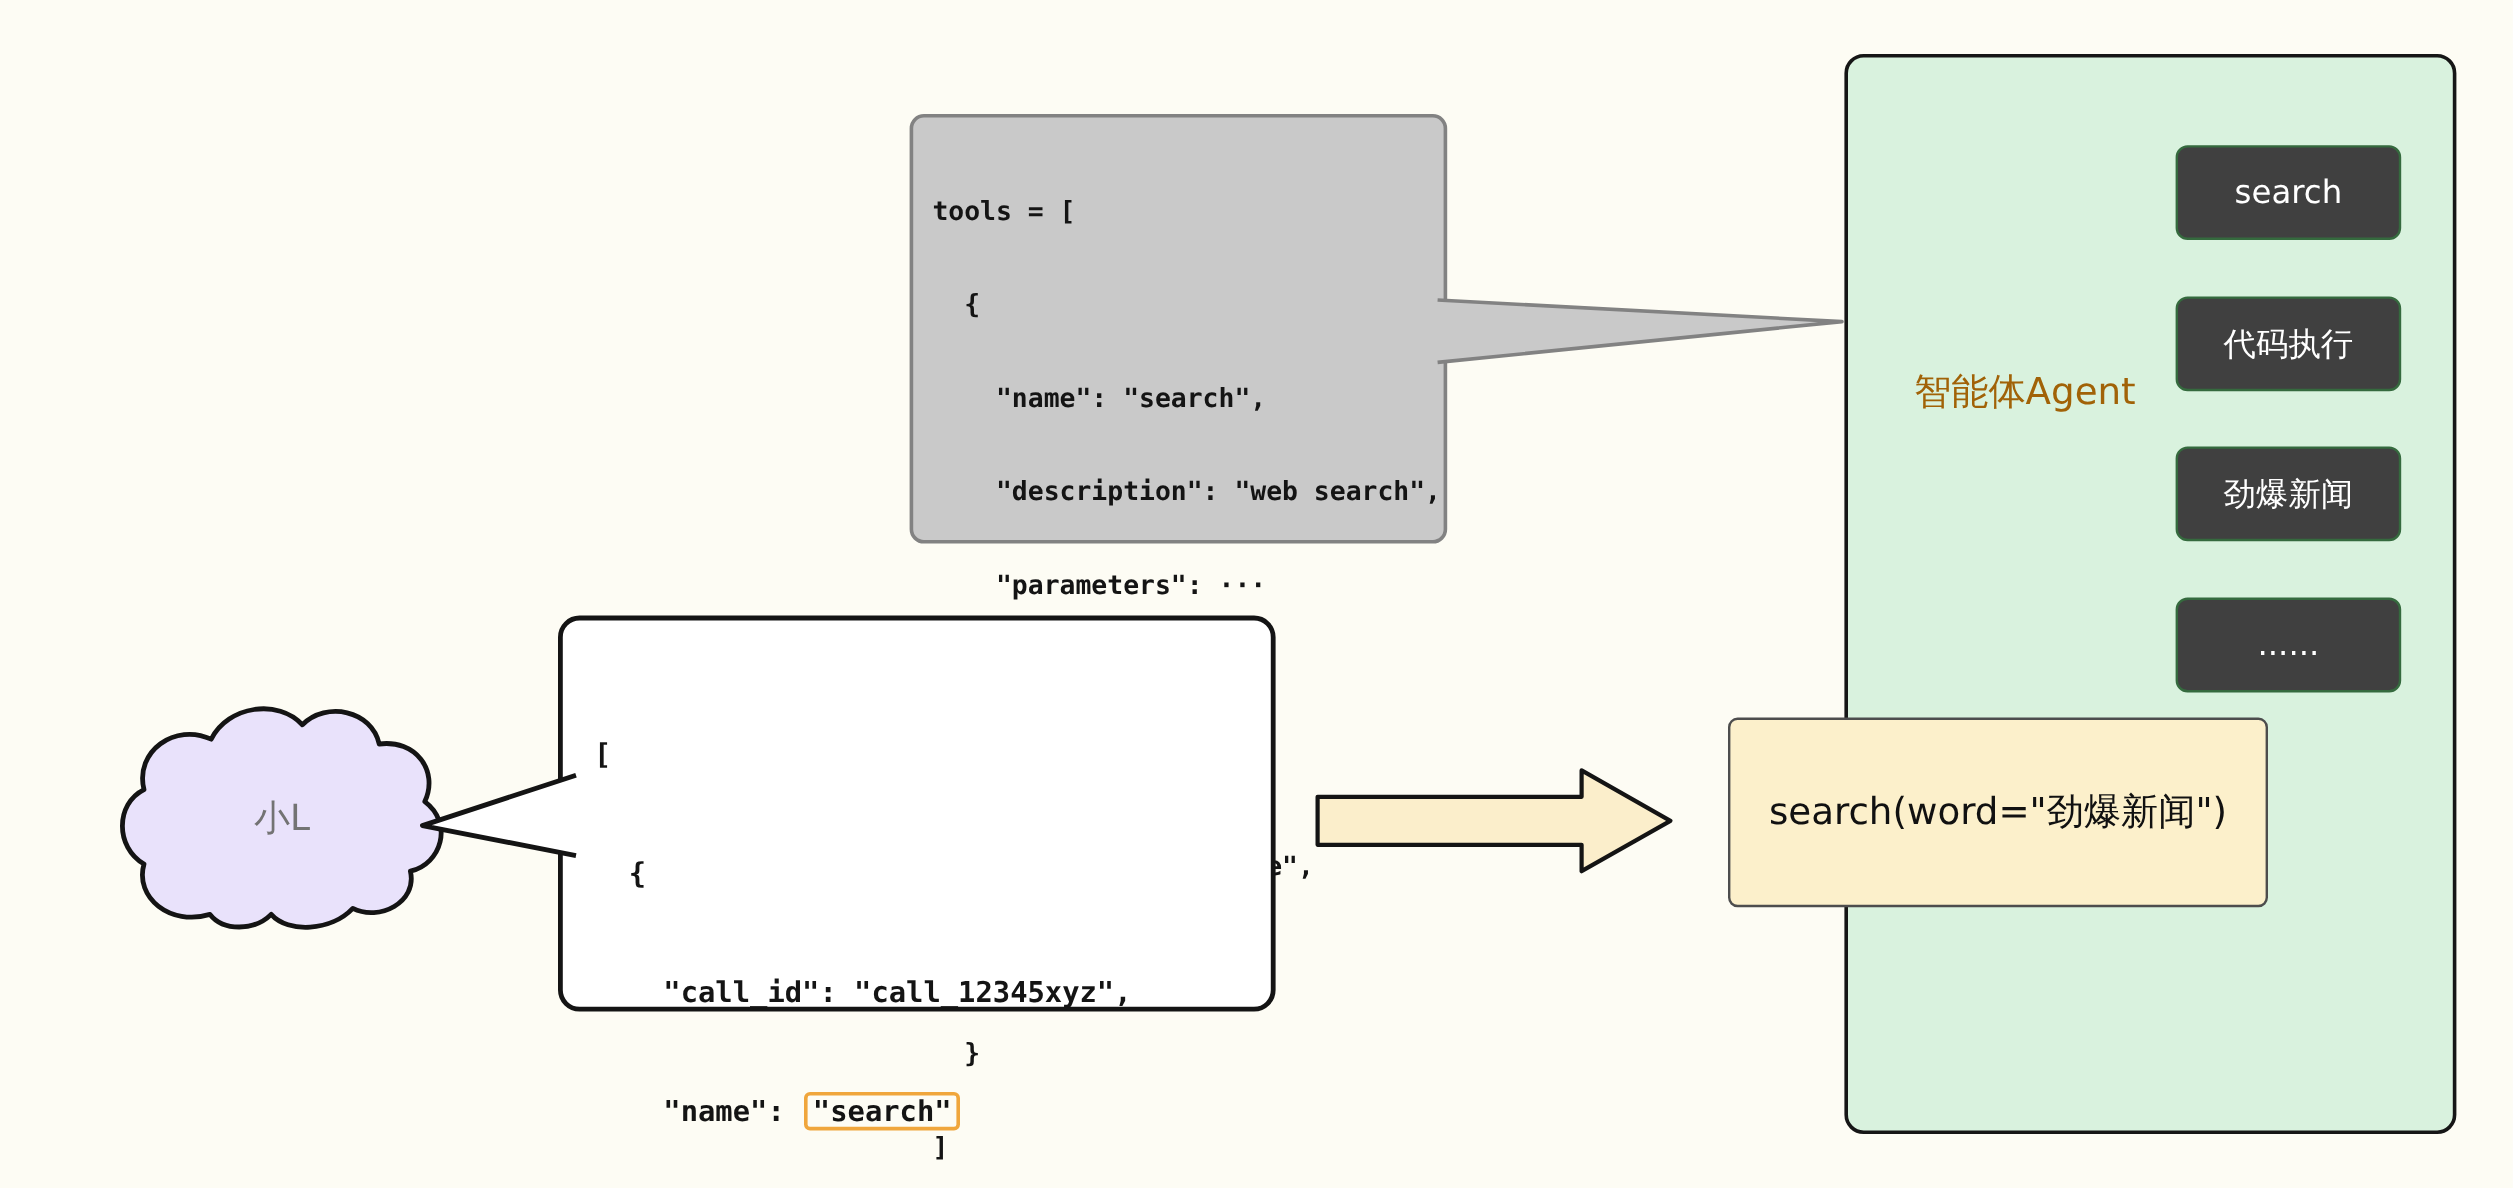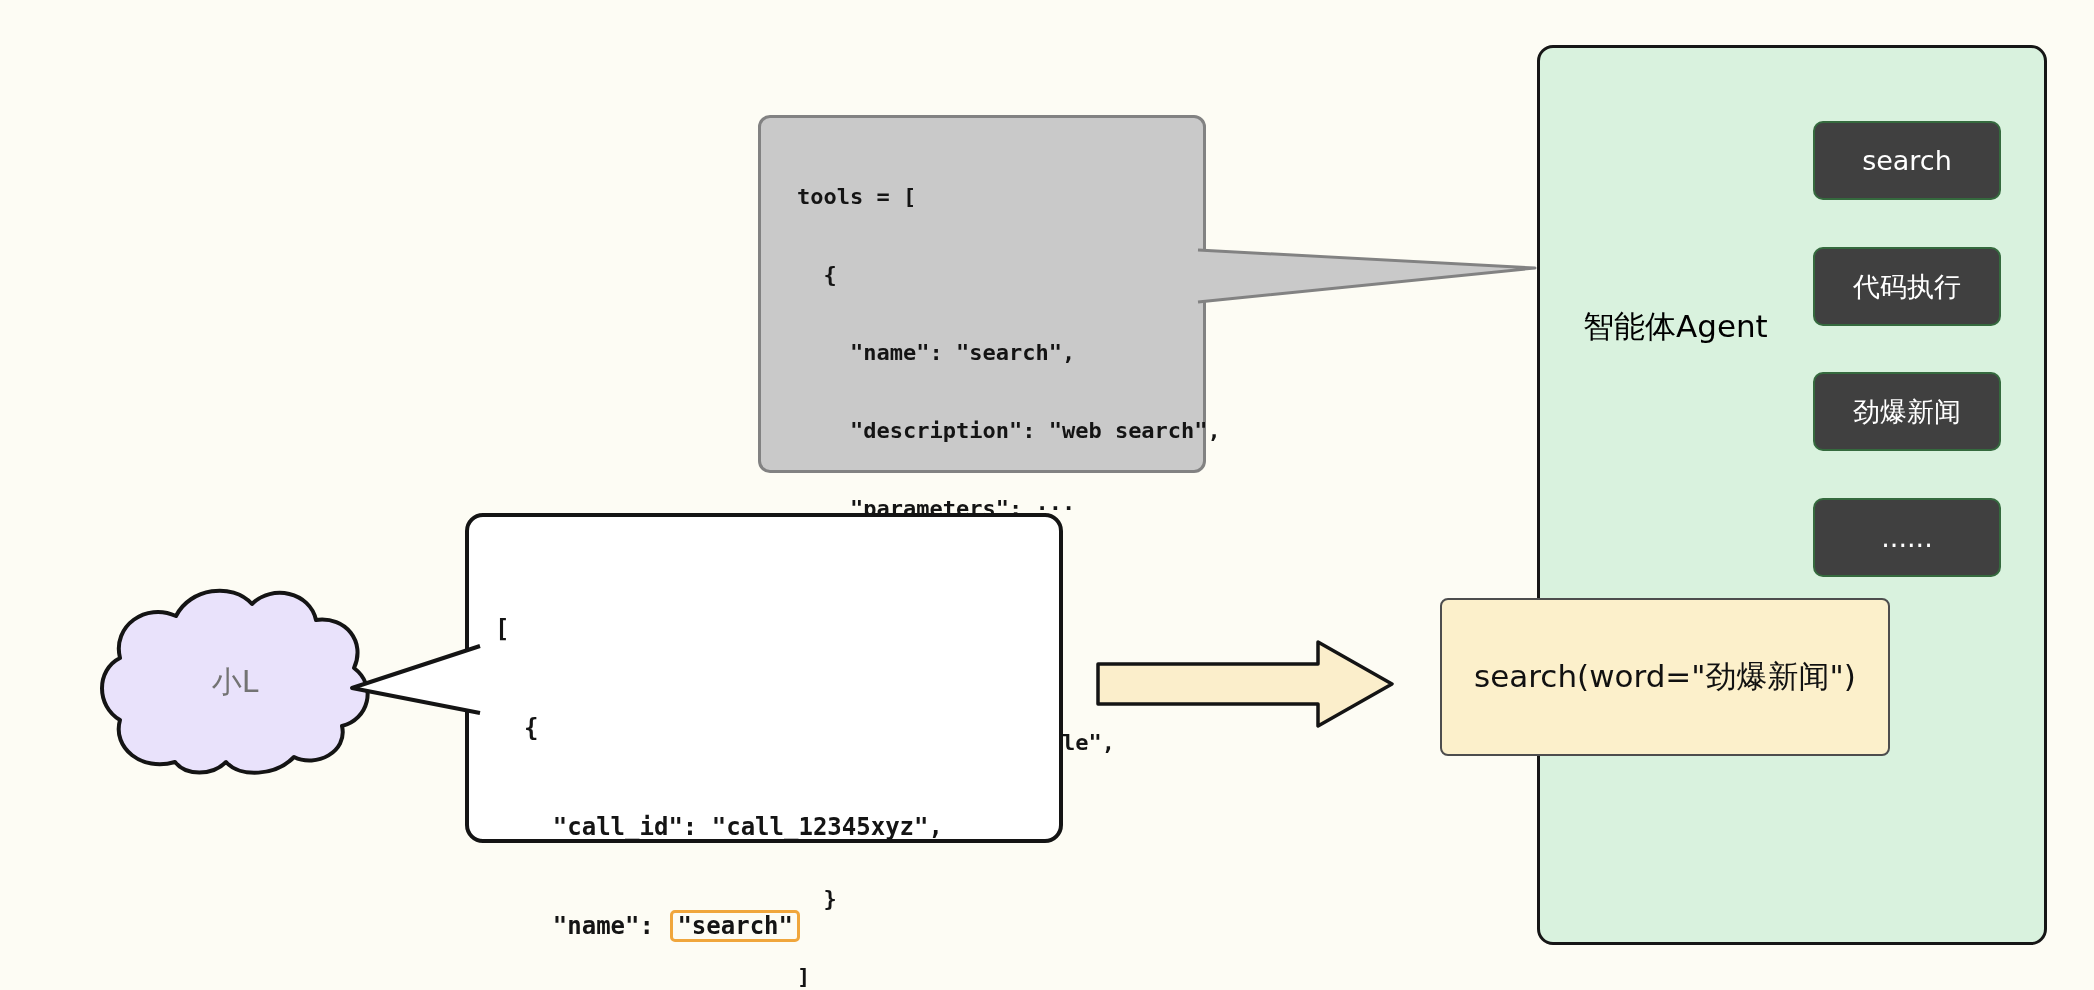--- a/index.html
+++ b/index.html
@@ -14,30 +14,30 @@
   }
   .mono {
     font-family:"DejaVu Sans Mono","Liberation Mono",monospace;
     font-weight:bold; color:#141414; white-space:pre;
   }
   
   .gray-bubble {
     position:absolute; left:758px; top:95px; width:448px; height:358px;
     box-sizing:border-box; background:#c9c9c9;
     border:3px solid #828282; border-radius:12px;
-    padding:14px 36px; z-index:1;margin-top:20px;
+    padding:14px 16px; z-index:1;
   }
   .gray-bubble .code { font-size:22px; line-height:26px; }
   
   .agent-panel {
     position:absolute; left:1537px; top:45px; width:510px; height:900px;
     box-sizing:border-box; background:#d9f2de;
     border:3px solid #161616; border-radius:16px; z-index:1;
   }
-  .agent-label { position:absolute; left:43px; top:258px; font-size:31px; color:#000000; }
+  .agent-label { position:absolute; left:55px; top:258px; font-size:31px; color:#a16207; }
   .tool-btn {
     position:absolute; left:273px; width:184px; height:75px;
     background:#404040; border:2px solid #356a3e; border-radius:10px;
     color:#ffffff; font-size:27px;
     display:flex; align-items:center; justify-content:center;text-align:right;
   }
   .btn-0{top:73px} .btn-1{top:199px} .btn-2{top:324px} .btn-3{top:450px}
   
   .result-box {
     position:absolute; left:1440px; top:598px; width:450px; height:158px;

